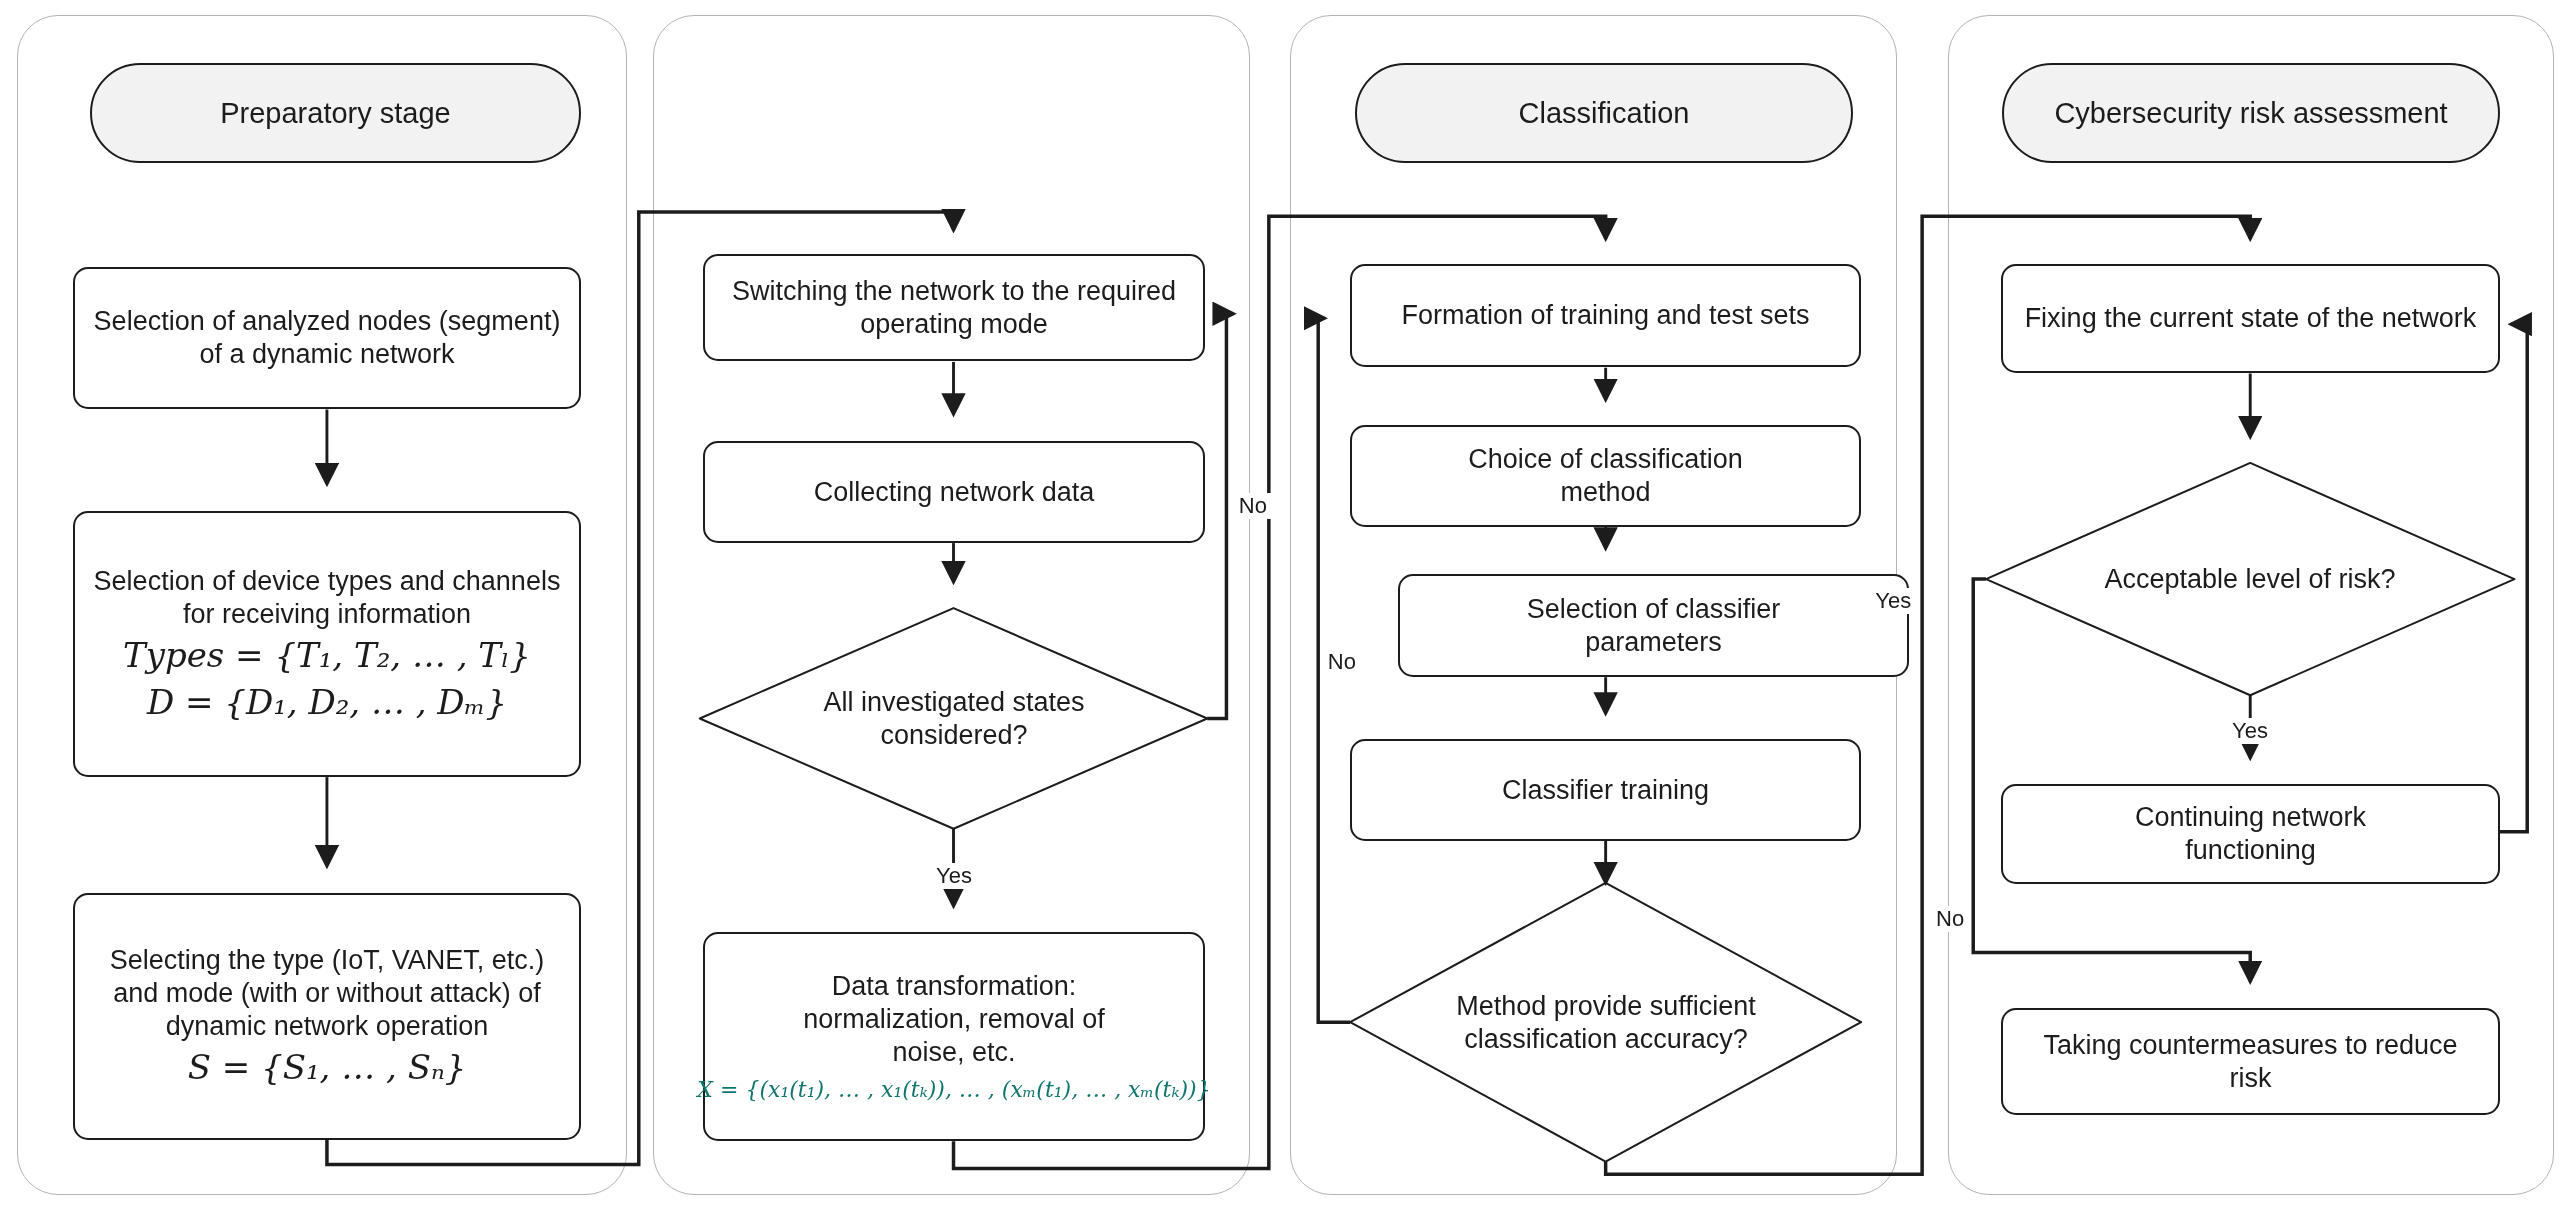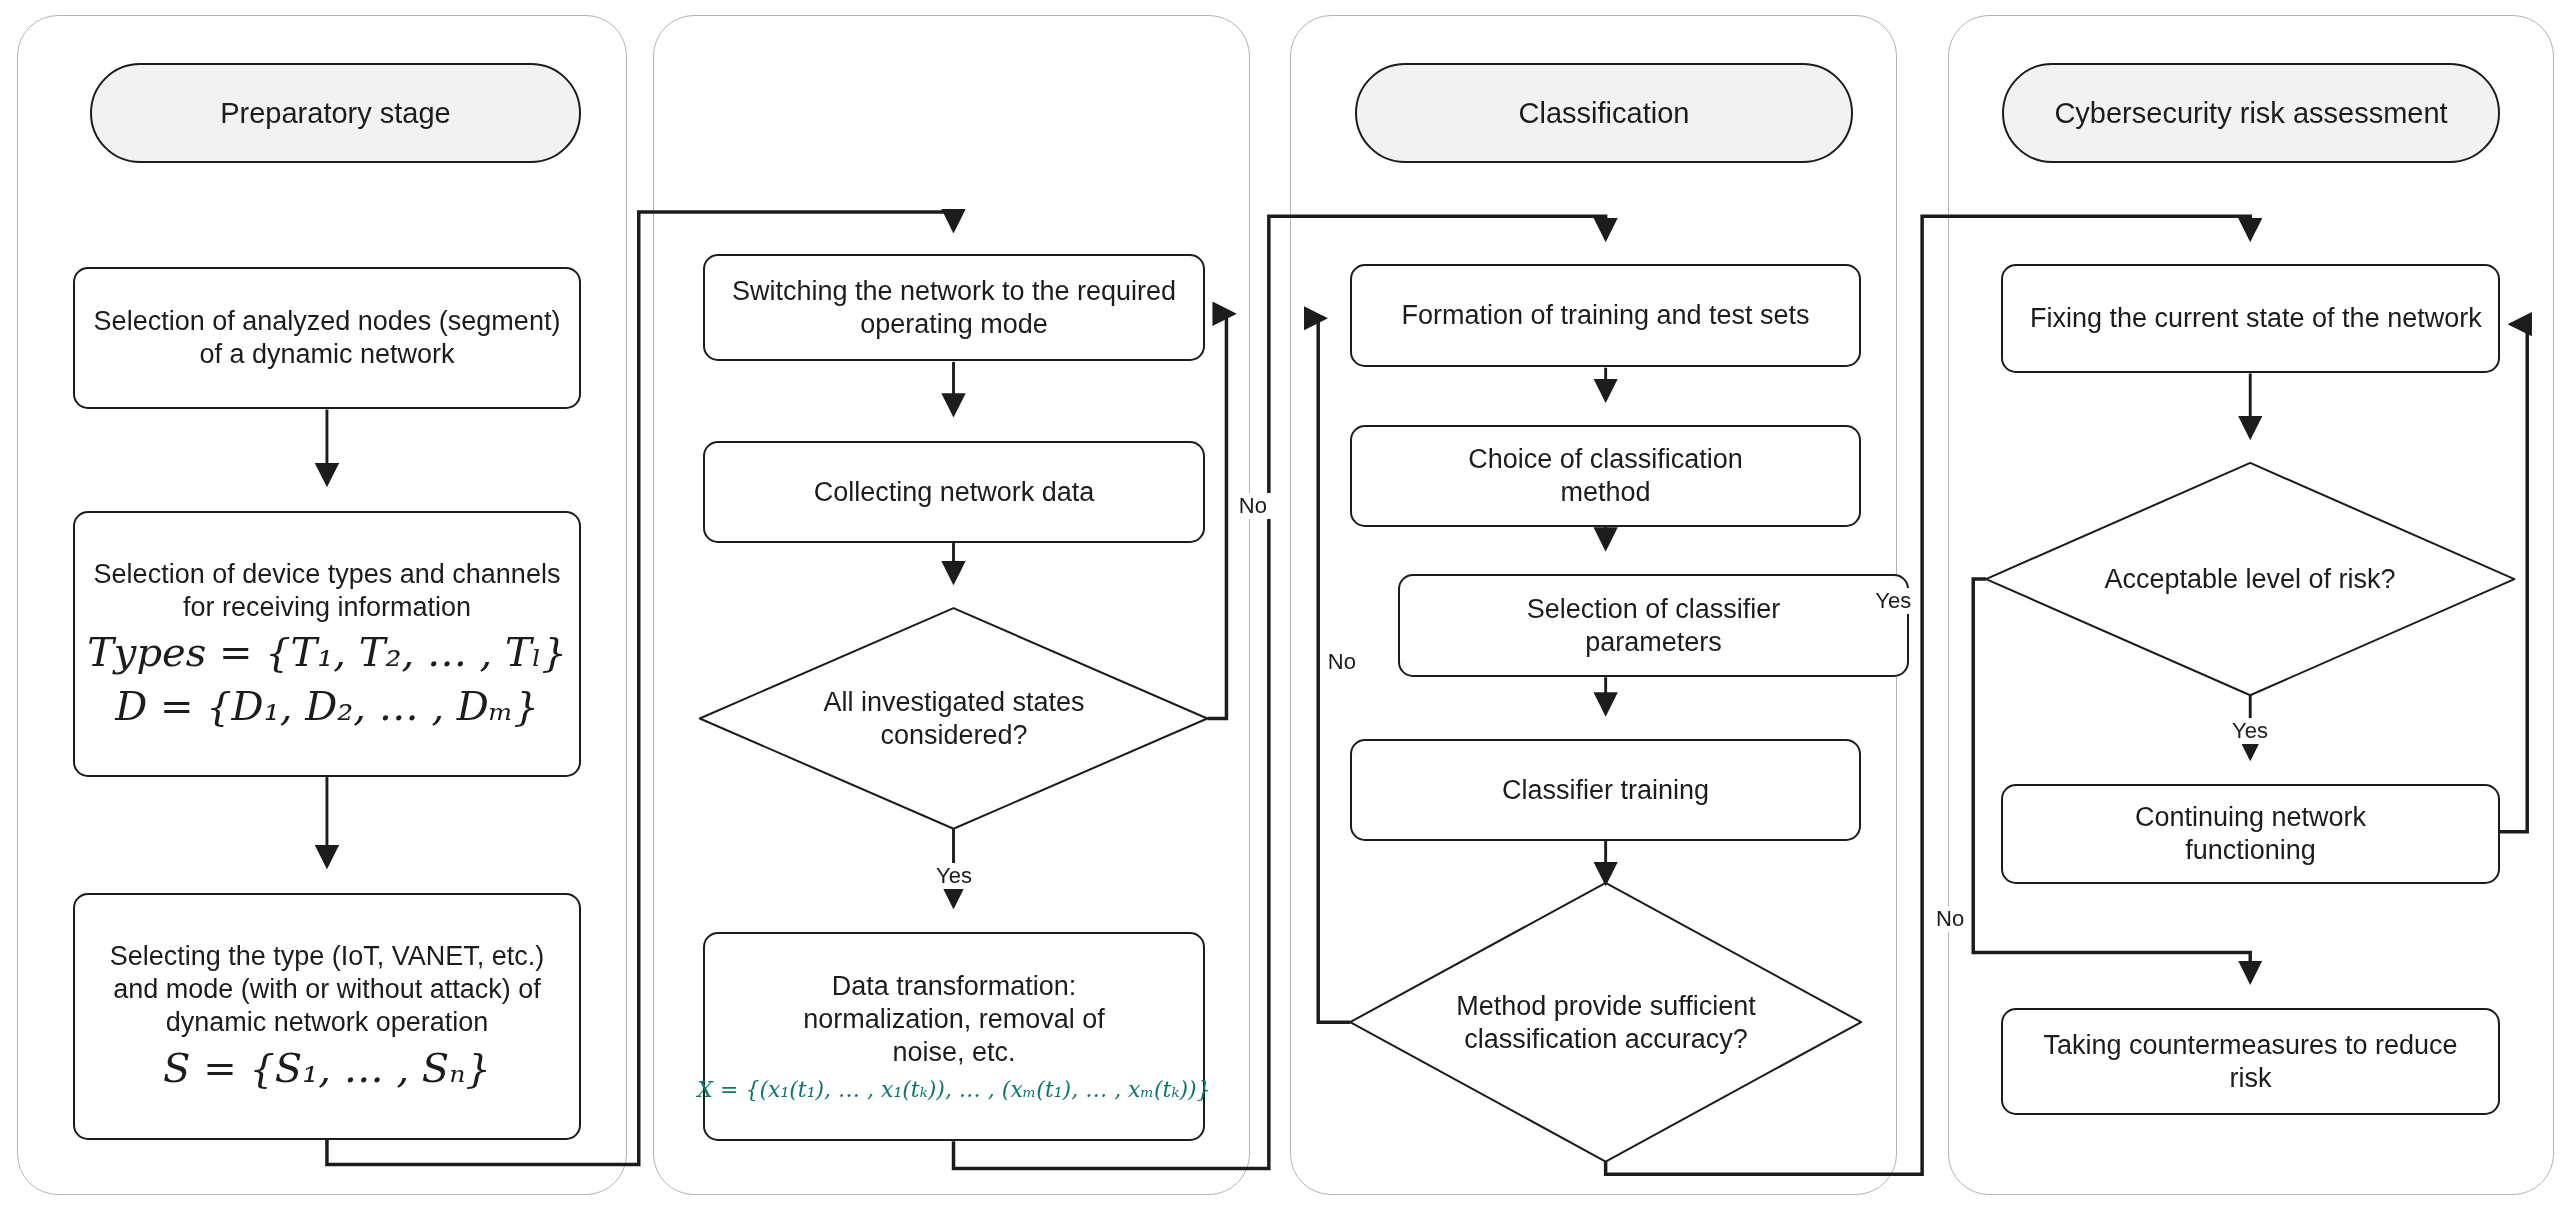--- a/index.html
+++ b/index.html
@@ -46,21 +46,21 @@
   .dtext{
     position:absolute;
     display:flex;align-items:center;justify-content:center;
     text-align:center;
     font-size:27px;line-height:1.22;
     z-index:2;
   }
   .math{
     font-family:"DejaVu Serif","DejaVu Sans",serif;
     font-style:italic;
-    font-size:40px;
+    font-size:34px;
     margin-top:4.6px;
     white-space:nowrap;
   }
   .math.small{
     font-size:22px;
     color:#0f766e;
     margin-top:8.1px;
   }
   .edge-label{
     position:absolute;
@@ -165,21 +165,21 @@
   <div class="pbox" style="left:1350px;top:574px;width:511px;height:103px;margin-left:48px;">
     <div style="max-width:360px;">Selection of classifier parameters</div>
   </div>
   <div class="pbox" style="left:1350px;top:739px;width:511px;height:102px;">
     <div>Classifier training</div>
   </div>
   <div class="dtext" style="left:1397px;top:941px;width:418px;height:163px;">
     <div>Method provide sufficient classification accuracy?</div>
   </div>
 
-  <div class="pbox" style="left:2001px;top:264px;width:499px;height:109px;align-items:flex-end;">
+  <div class="pbox" style="left:2001px;top:264px;width:499px;height:109px;">
     <div>Fixing the current state of the network</div>
   </div>
   <div class="dtext" style="left:2044px;top:523px;width:412px;height:113px;">
     <div>Acceptable level of risk?</div>
   </div>
   <div class="pbox" style="left:2001px;top:784px;width:499px;height:100px;">
     <div style="max-width:360px;">Continuing network functioning</div>
   </div>
   <div class="pbox" style="left:2001px;top:1008px;width:499px;height:107px;">
     <div>Taking countermeasures to reduce risk</div>

